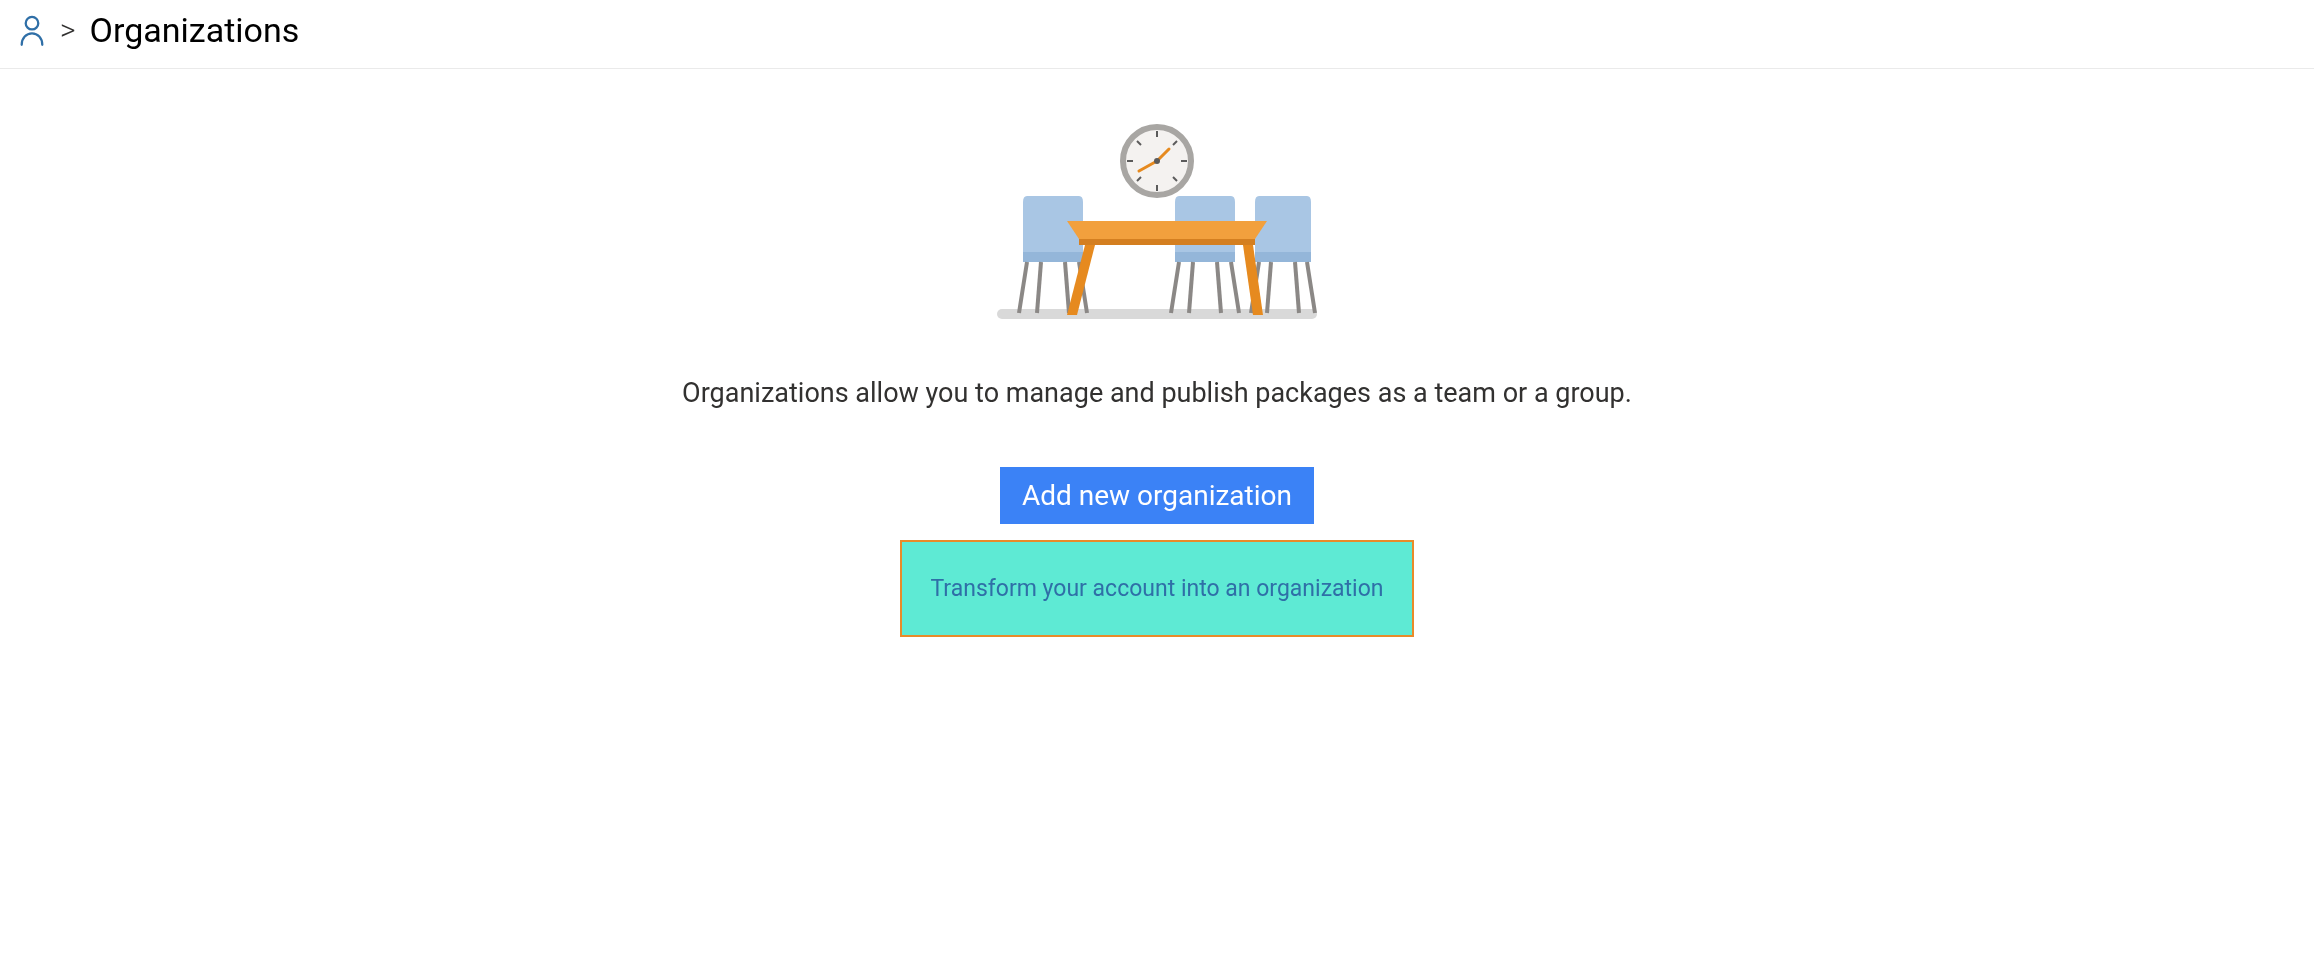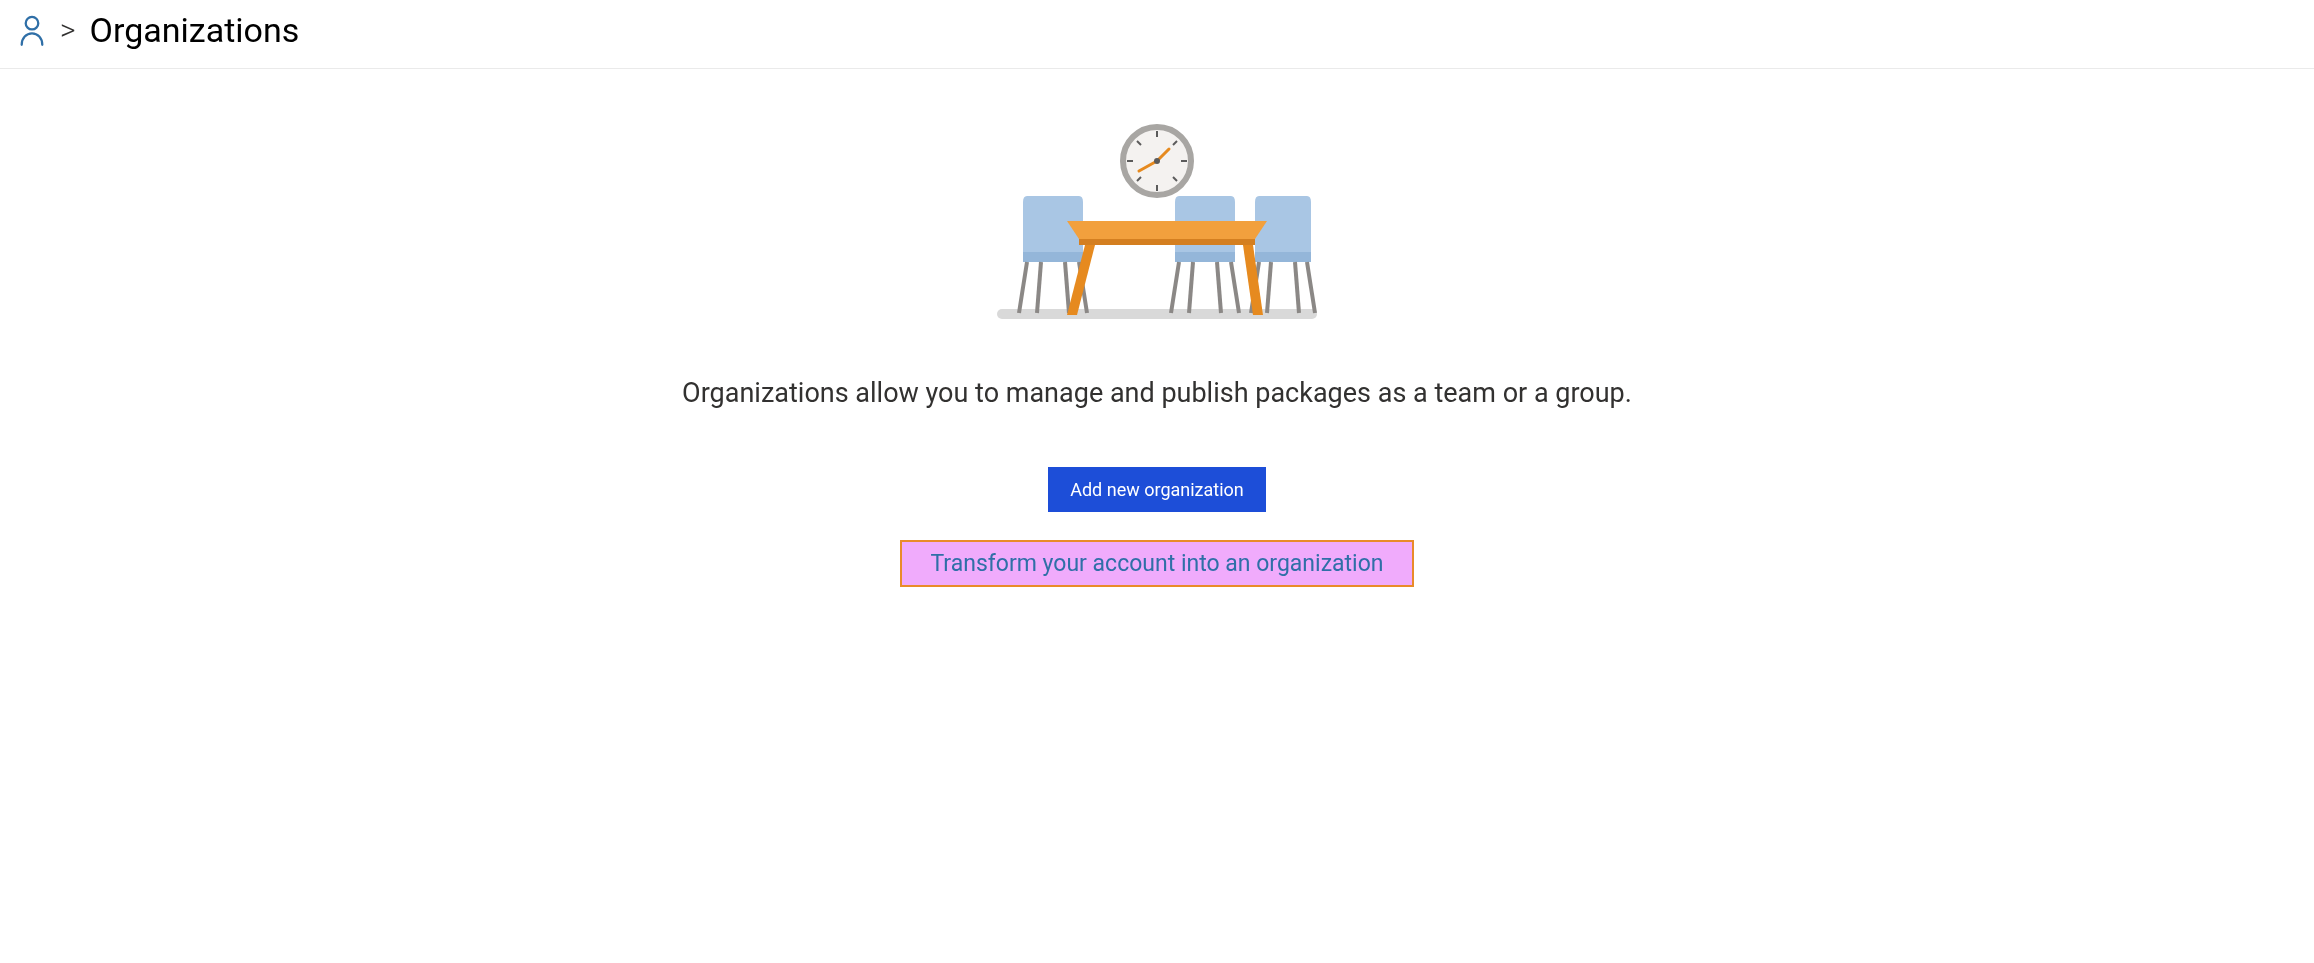--- a/index.html
+++ b/index.html
@@ -41,37 +41,37 @@
       position: relative;
       margin-bottom: 56px;
     }
     .description {
       font-size: 27px;
       color: #323130;
       text-align: center;
       margin-bottom: 58px;
     }
     .btn-primary {
-      background: #1d4ed8;
+      background: #3b82f6;
       color: #ffffff;
       border: none;
-      font-size: 18px;
+      font-size: 28px;
       padding: 12px 22px;
       cursor: pointer;
       font-family: inherit;
     }
     .btn-outline {
-      background: #f0abfc;
+      background: #5eead4;
       color: #2f6fa7;
       border: 2px solid #e98b2a;
       font-size: 23px;
-      padding: 8px 28px;
+      padding: 33px 28px;
       cursor: pointer;
       font-family: inherit;
-      margin-top: 28px;
+      margin-top: 16px;
     }
   </style>
 </head>
 <body>
 
 <div class="breadcrumb">
   <span class="user-icon">
     <svg viewBox="0 0 24 28" fill="none" stroke="#2f6fa7" stroke-width="2" stroke-linecap="round" stroke-linejoin="round">
       <circle cx="12" cy="8" r="5.5"></circle>
       <path d="M3 27c0-6 4-10 9-10s9 4 9 10"></path>

